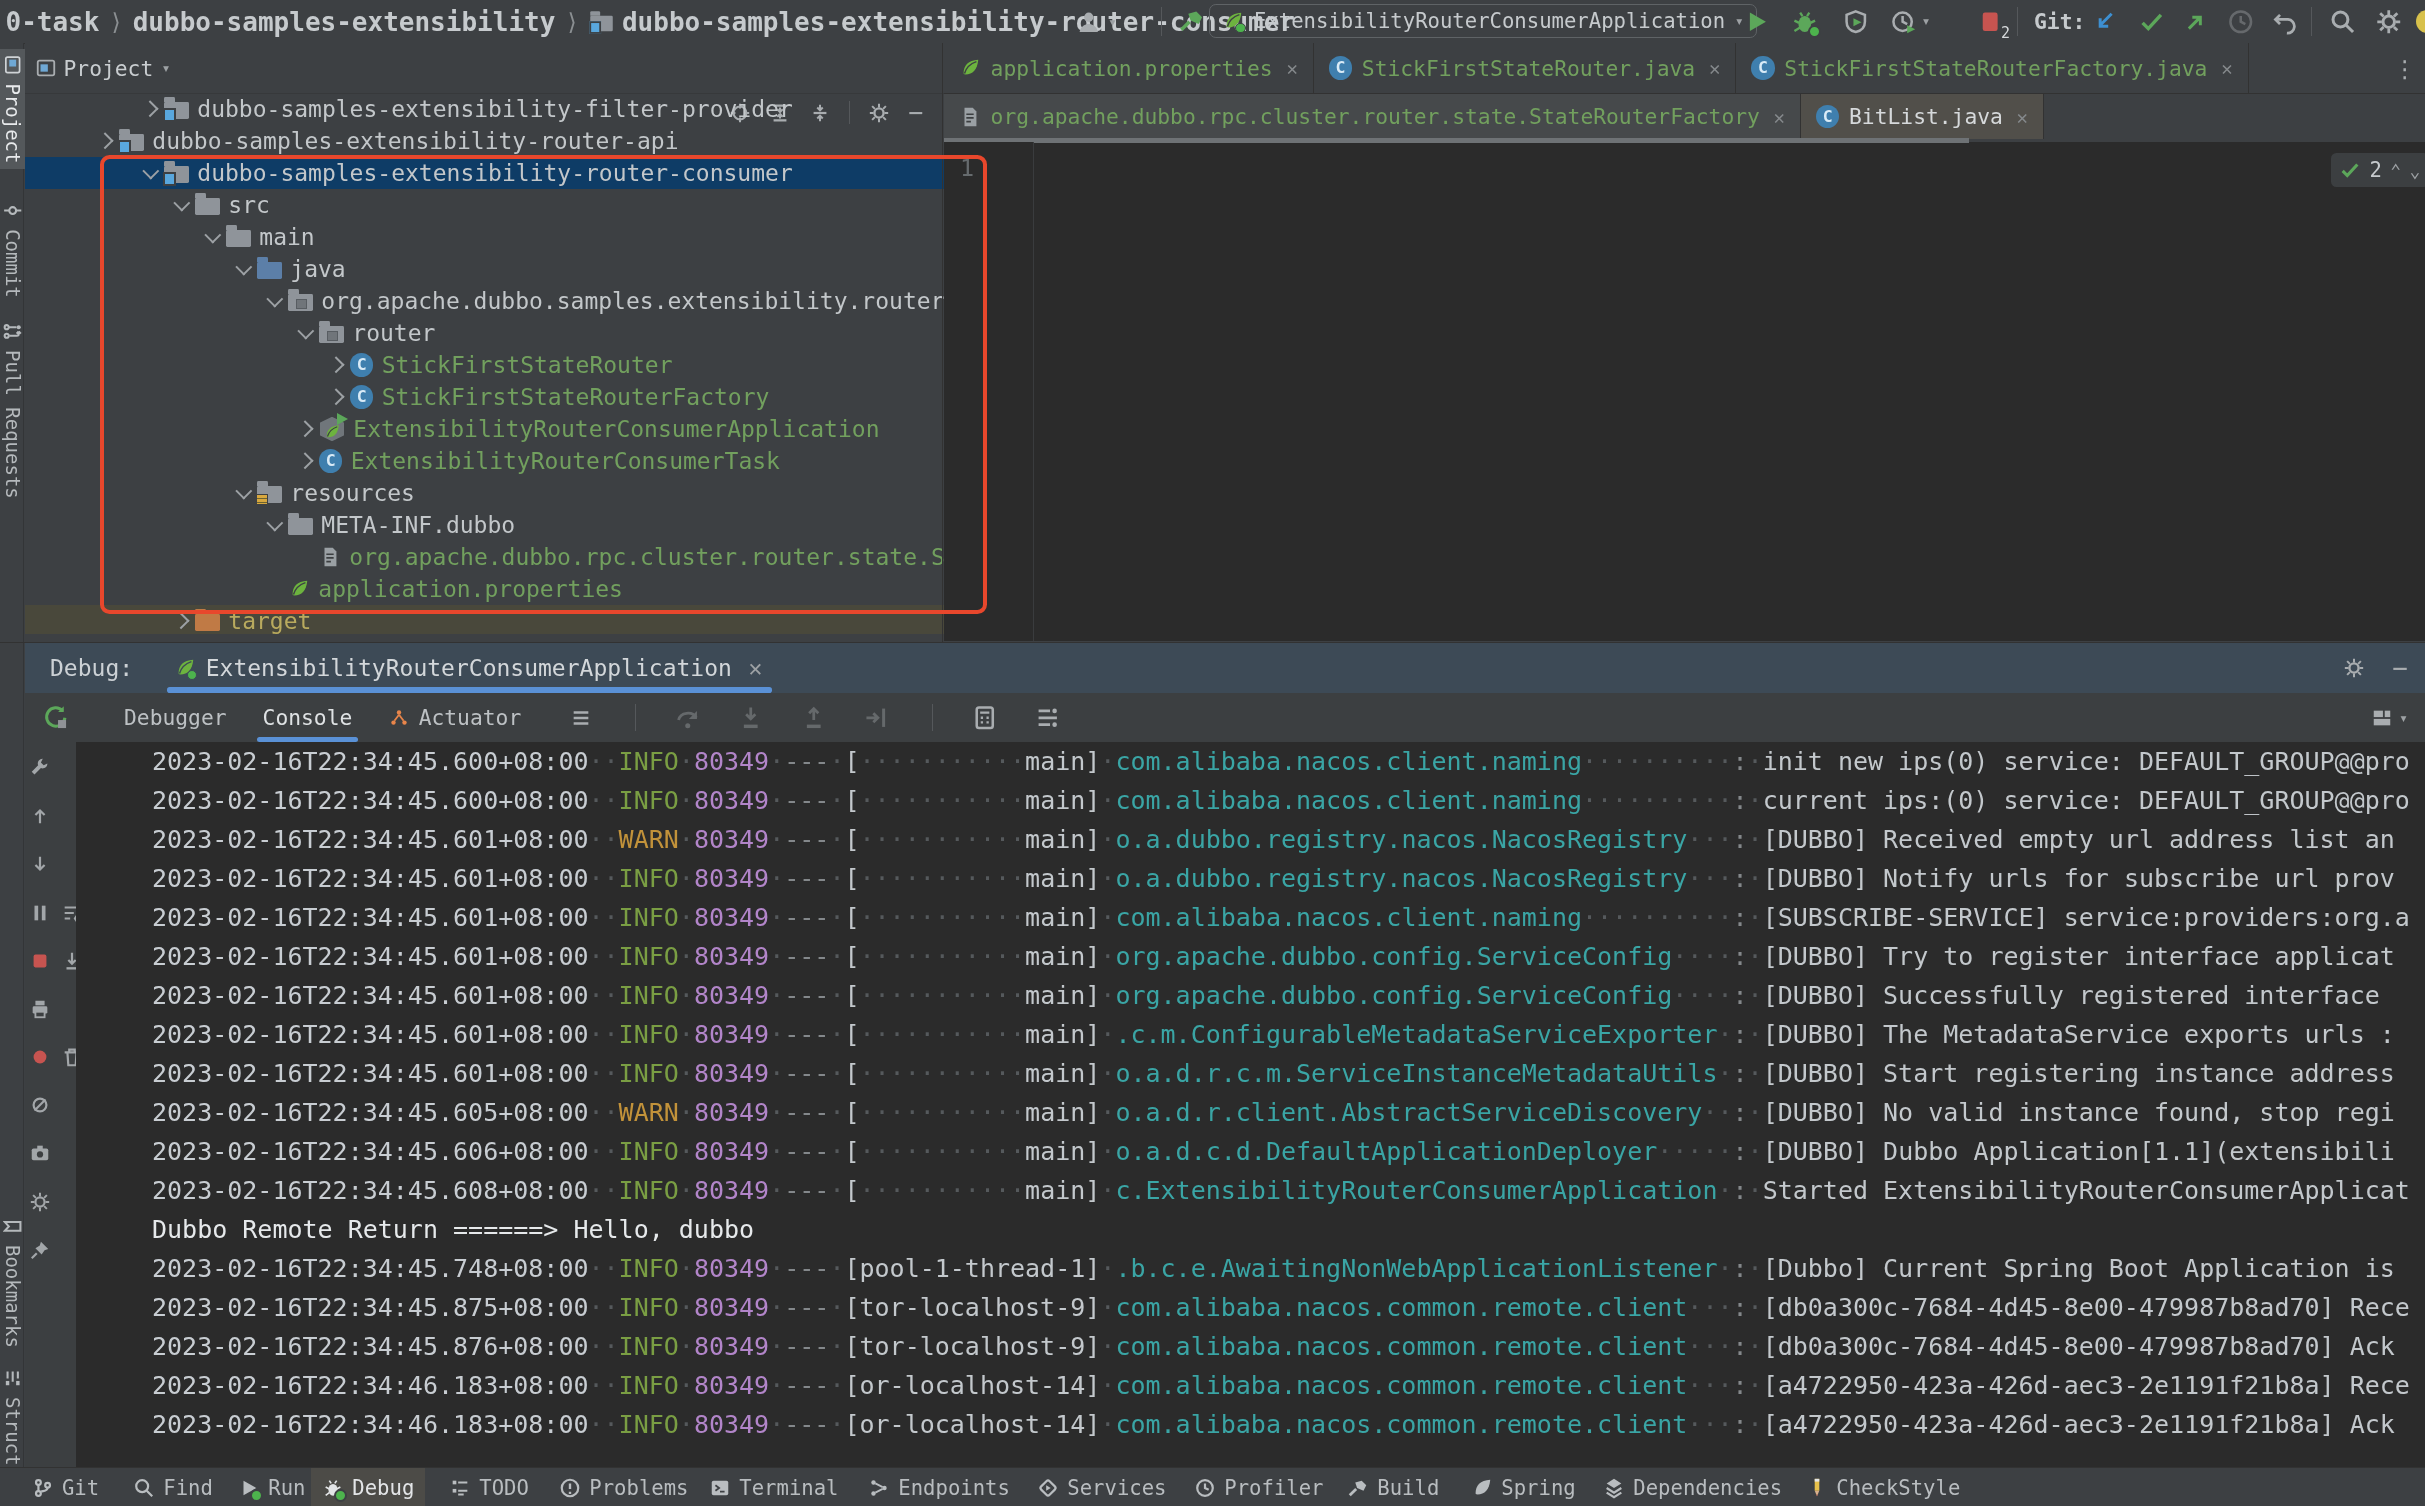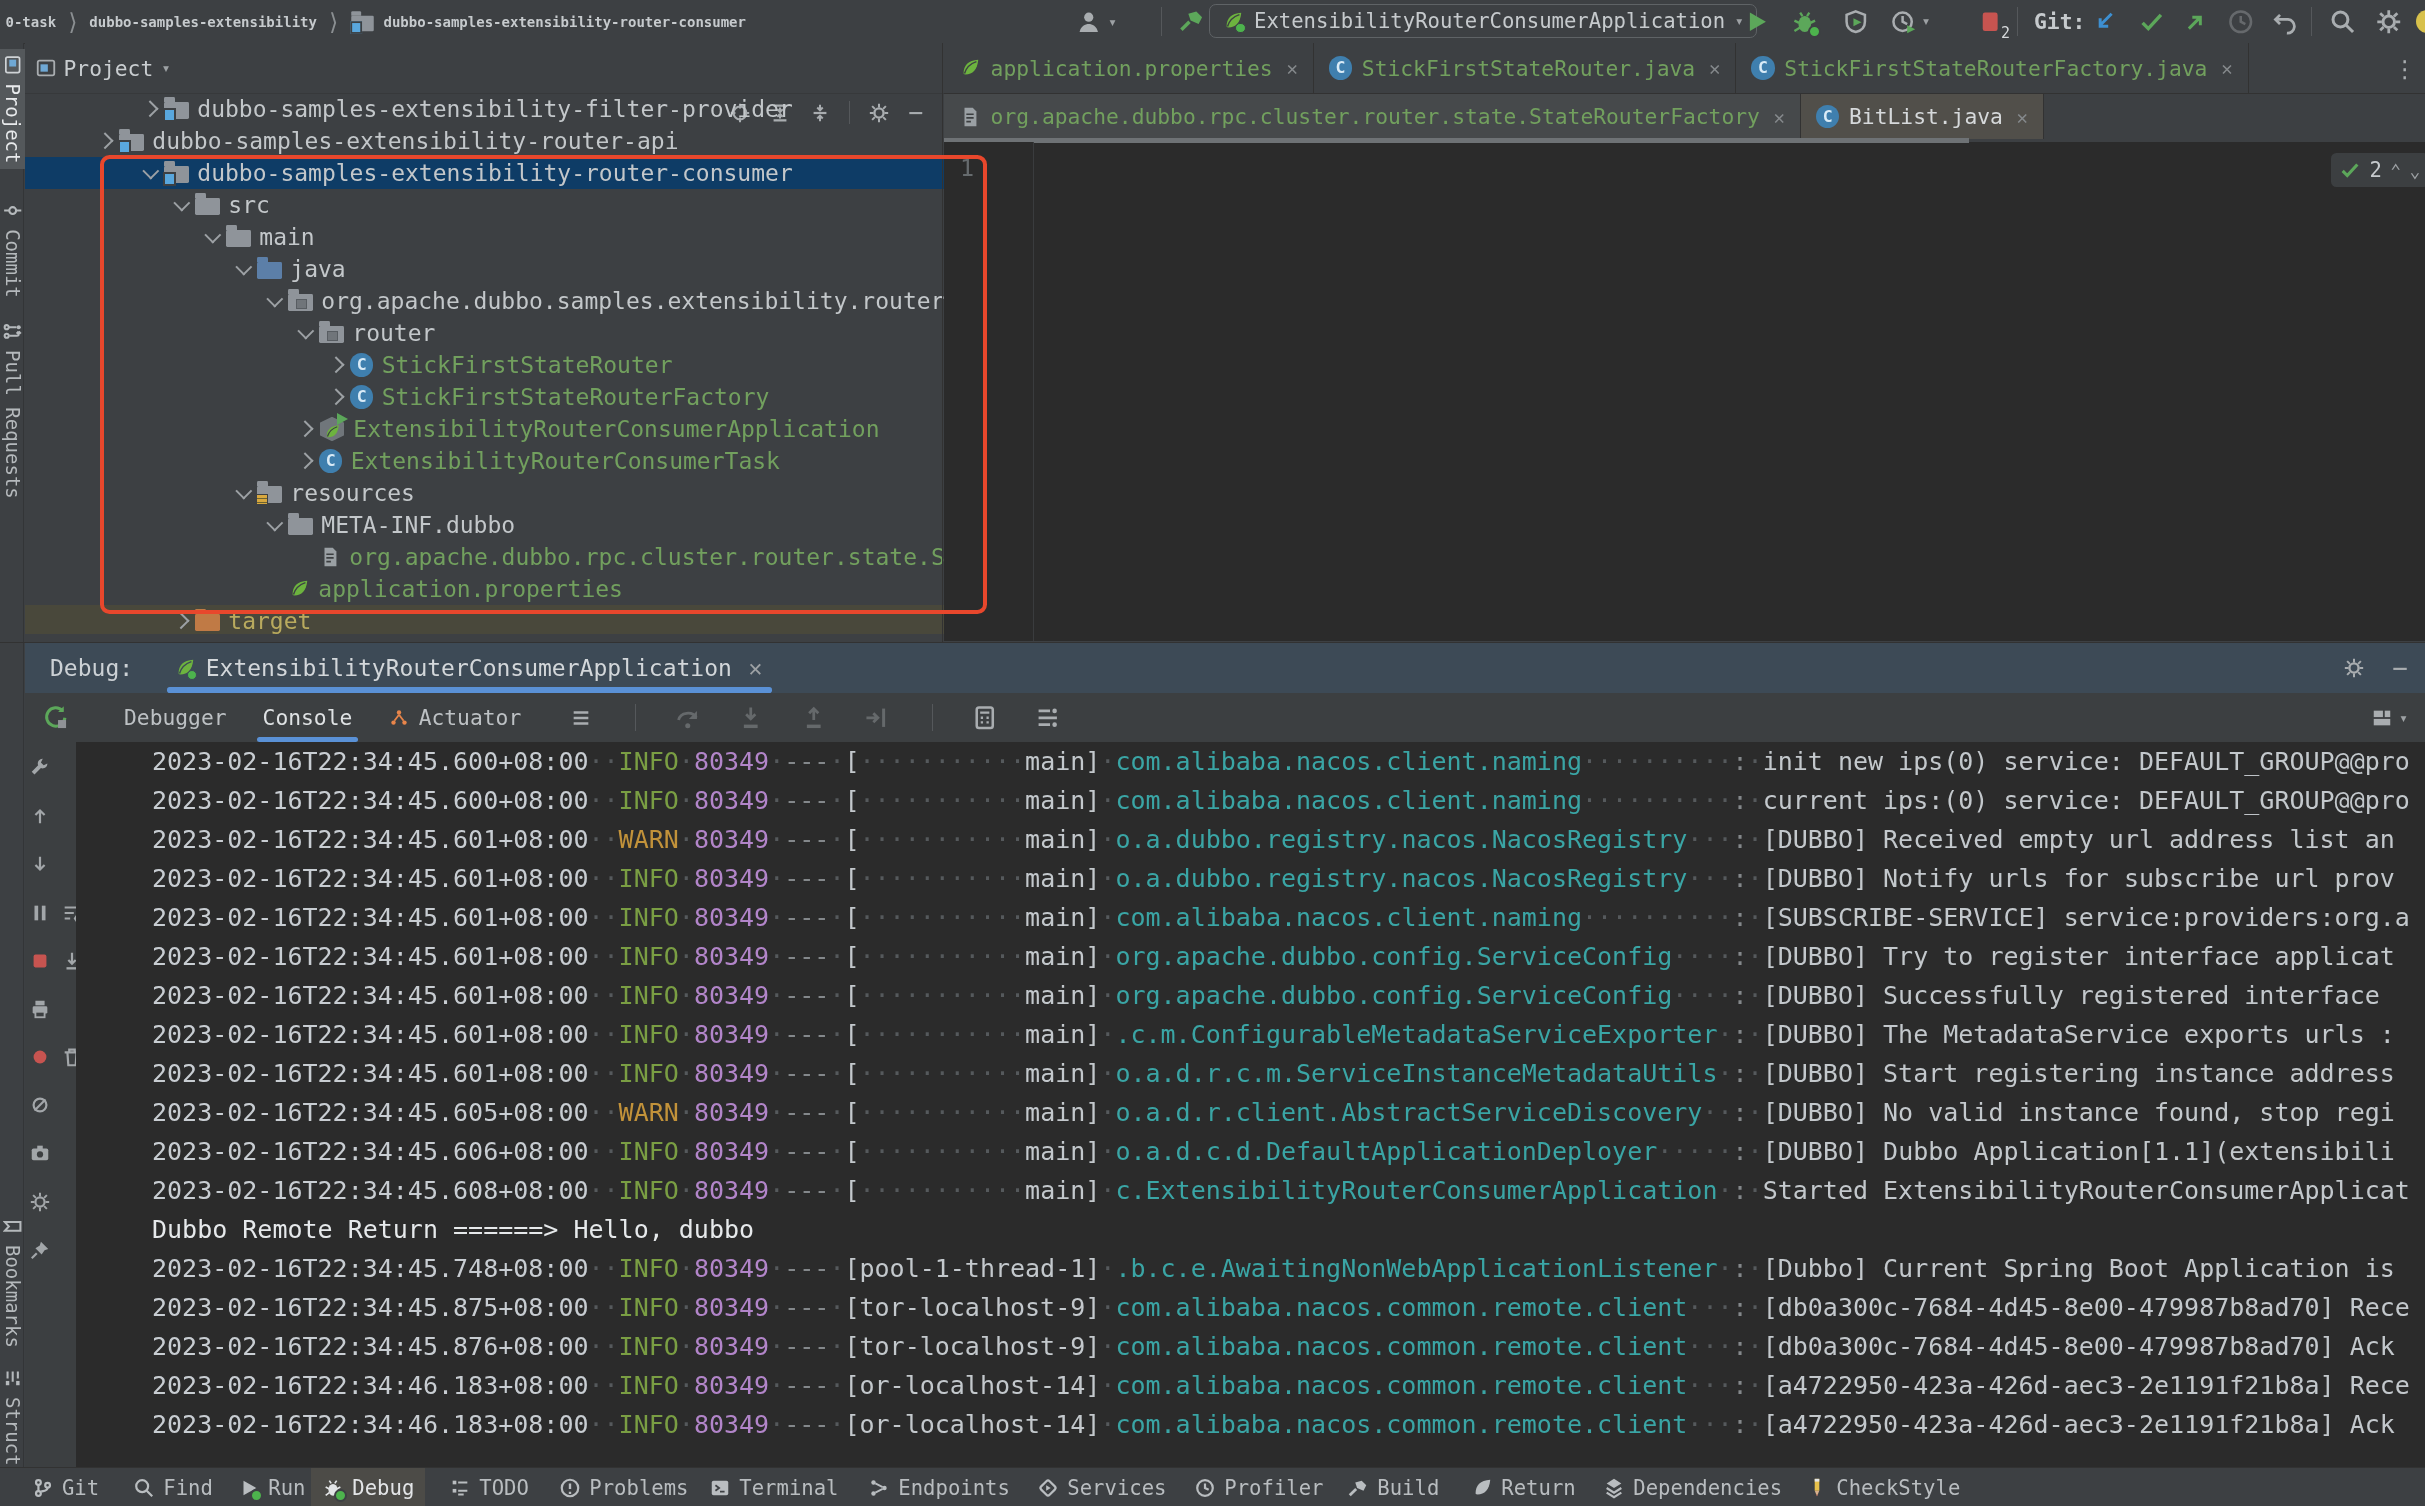--- a/index.html
+++ b/index.html
@@ -12,21 +12,21 @@
   .dis{opacity:.38;}
   .vline{width:1.4px;background:#55585b;}
   .gray{color:#a9adb0;}
   .green{color:#72a05e;}
   .red{color:#c75450;}
   .blue{color:#3d8fd1;}
 
   
   #topbar{left:0;top:0;width:2426px;height:43px;background:#3d4043;border-bottom:1.4px solid #323232;
           display:flex;align-items:center;}
-  .crumb{font-weight:bold;font-size:14px;color:#c6cacd;}
+  .crumb{font-weight:bold;font-size:26px;color:#c6cacd;}
   .crumbsep{color:#8b8f92;font-size:23.4px;margin:0 9.6px;font-weight:normal;}
   #runcfg{display:flex;align-items:center;gap:9.6px;height:32px;border:1.4px solid #5f6366;border-radius:6.9px;
           padding:0 12.4px;color:#c6cacd;font-size:20.6px;}
   .dd{color:#9da1a4;font-size:15px;}
 
   
   #stripe{left:0;top:43px;width:23.4px;height:1424px;background:#3d4043;border-right:1.4px solid #333537;}
   .si{position:absolute;left:0;width:25px;}
   .si.active{background:#54585b;}
   .si-in{position:absolute;left:50%;top:50%;transform:translate(-50%,-50%) rotate(90deg);
@@ -884,21 +884,21 @@
           </svg>
         </span>
         <span>Build</span>
       </div>
       <div class="sbitem" style="left: 1460px;">
         <span class="ic" style="width:22px;height:22px;position:relative">
           <svg viewBox="0 0 24 24">
             <path d="M5 18C5 9 10 4 21 3c-1 11-6 16-14 16-1 0-2-.4-2-1z" fill="currentColor"></path>
           </svg>
         </span>
-        <span>Return</span>
+        <span>Spring</span>
       </div>
       <div class="sbitem" style="left: 1592px;">
         <span class="ic" style="width:22px;height:22px;position:relative">
           <svg viewBox="0 0 24 24">
             <path d="M12 2l8 5-8 5-8-5z" fill="currentColor"></path>
             <path d="M4 12l8 5 8-5M4 17l8 5 8-5" stroke="currentColor" fill="none" stroke-width="2.4"></path>
           </svg>
         </span>
         <span>Dependencies</span>
       </div>

